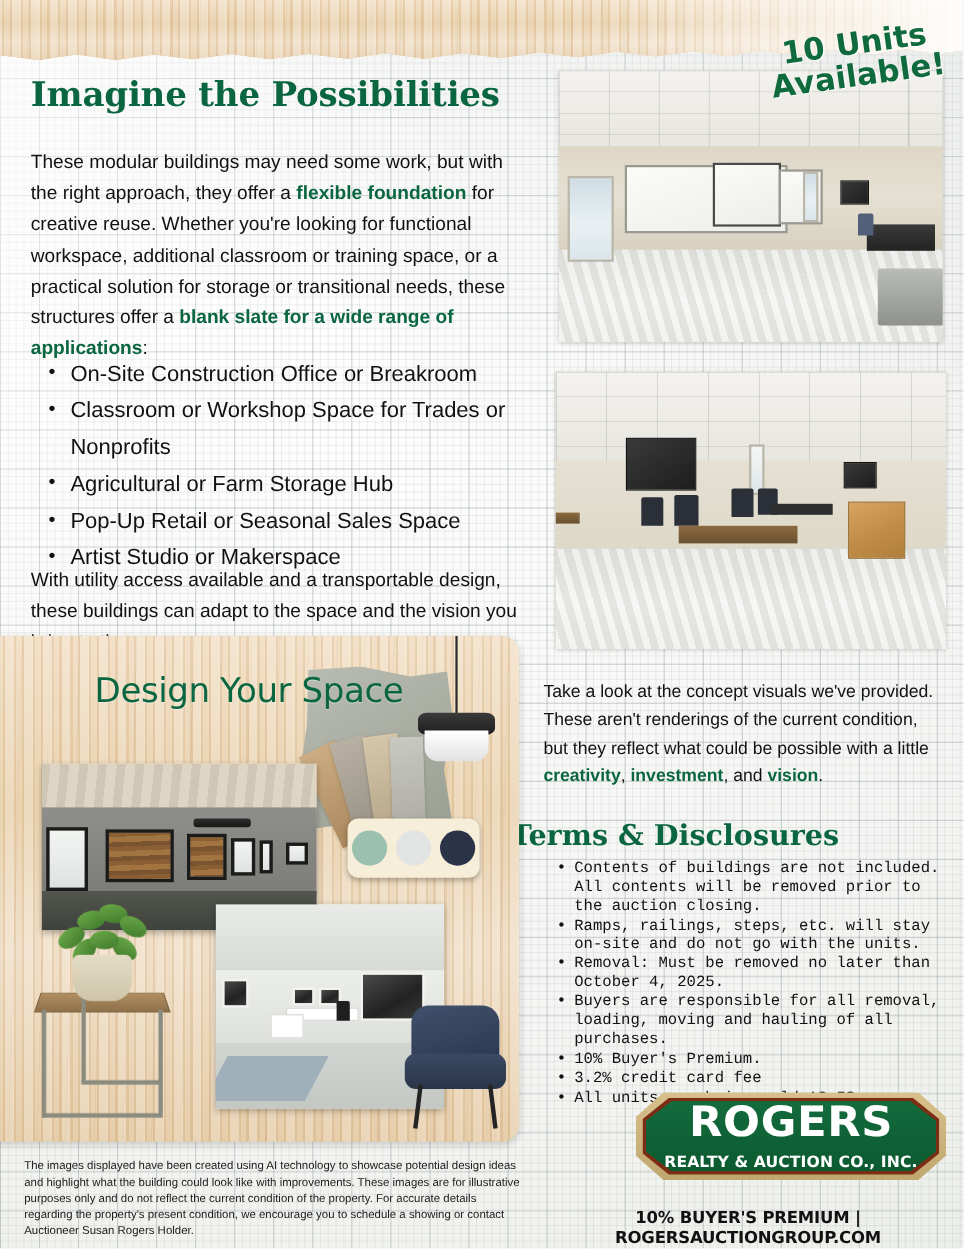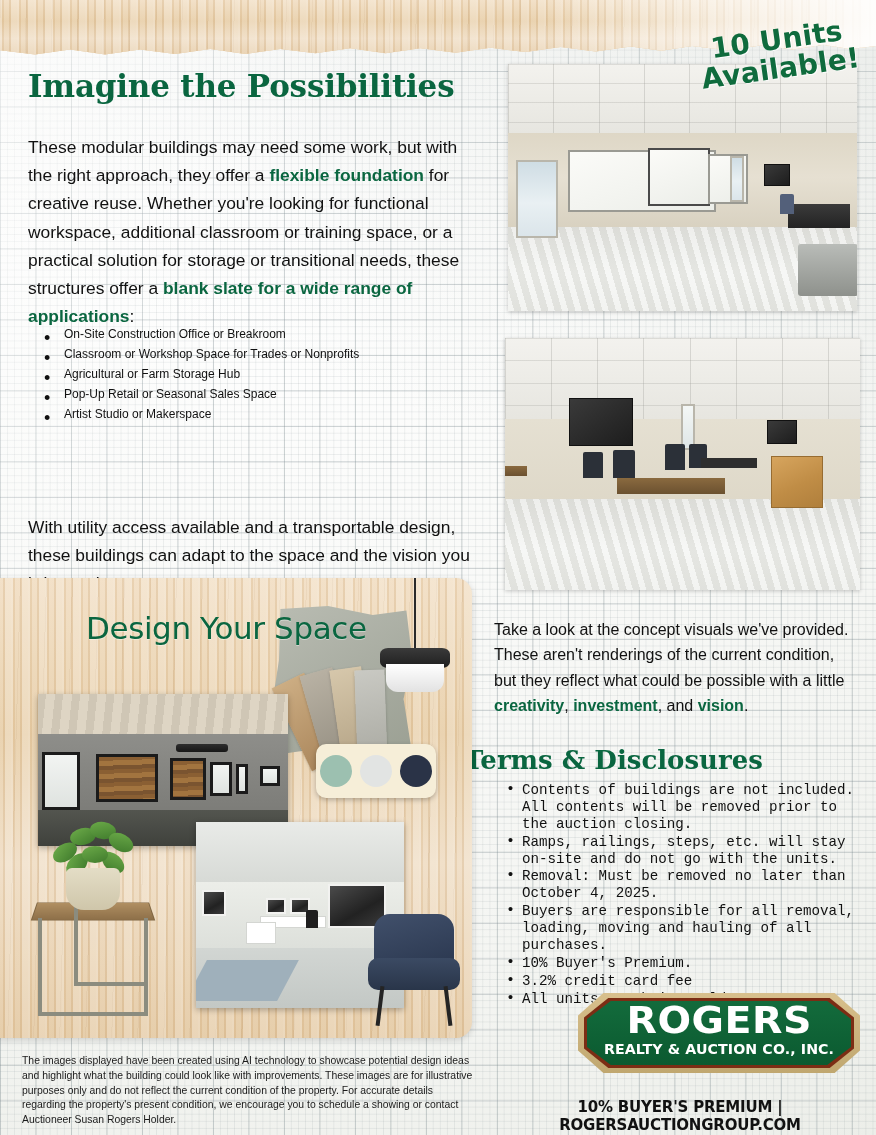--- a/index.html
+++ b/index.html
@@ -118,21 +118,21 @@
     line-height: 1.62;
     color: #111111;
     font-family: "Liberation Sans", sans-serif;
   }
   .hl { color: #0a6640; font-weight: bold; }
 
   #use-list {
     position: absolute;
     left: 44px; top: 324px;
     width: 440px;
-    font-size: 12px;
+    font-size: 20px;
     line-height: 1.67;
     color: #111111;
     list-style: none;
   }
   #use-list li { position: relative; padding-left: 20px; }
   #use-list li::before {
     content: "\2022";
     position: absolute; left: 0; top: -1px;
     font-size: 18px; color: #111;
   }
@@ -429,21 +429,21 @@
     position:absolute; left:6px; top:5px; right:6px; bottom:5px;
     background:#7c2d14;
     -webkit-clip-path: polygon(9% 0,91% 0,100% 28%,100% 72%,91% 100%,9% 100%,0 72%,0 28%);
     clip-path: polygon(9% 0,91% 0,100% 28%,100% 72%,91% 100%,9% 100%,0 72%,0 28%);
   }
   #logo-inner {
     position:absolute; left:9px; top:8px; right:9px; bottom:8px;
     background: linear-gradient(180deg,#136b3c 0%,#0b5a30 100%);
     -webkit-clip-path: polygon(9% 0,91% 0,100% 28%,100% 72%,91% 100%,9% 100%,0 72%,0 28%);
     clip-path: polygon(9% 0,91% 0,100% 28%,100% 72%,91% 100%,9% 100%,0 72%,0 28%);
-    display:flex; flex-direction:column; align-items:center; justify-content:flex-start;
+    display:flex; flex-direction:column; align-items:center; justify-content:space-between;
   }
   #logo-name {
     font-family: "DejaVu Sans", sans-serif;
     font-weight: bold;
     font-size: 38px;
     color:#ffffff;
     letter-spacing: 0.5px;
     line-height: 1;
     transform: scaleX(1.04);
   }

